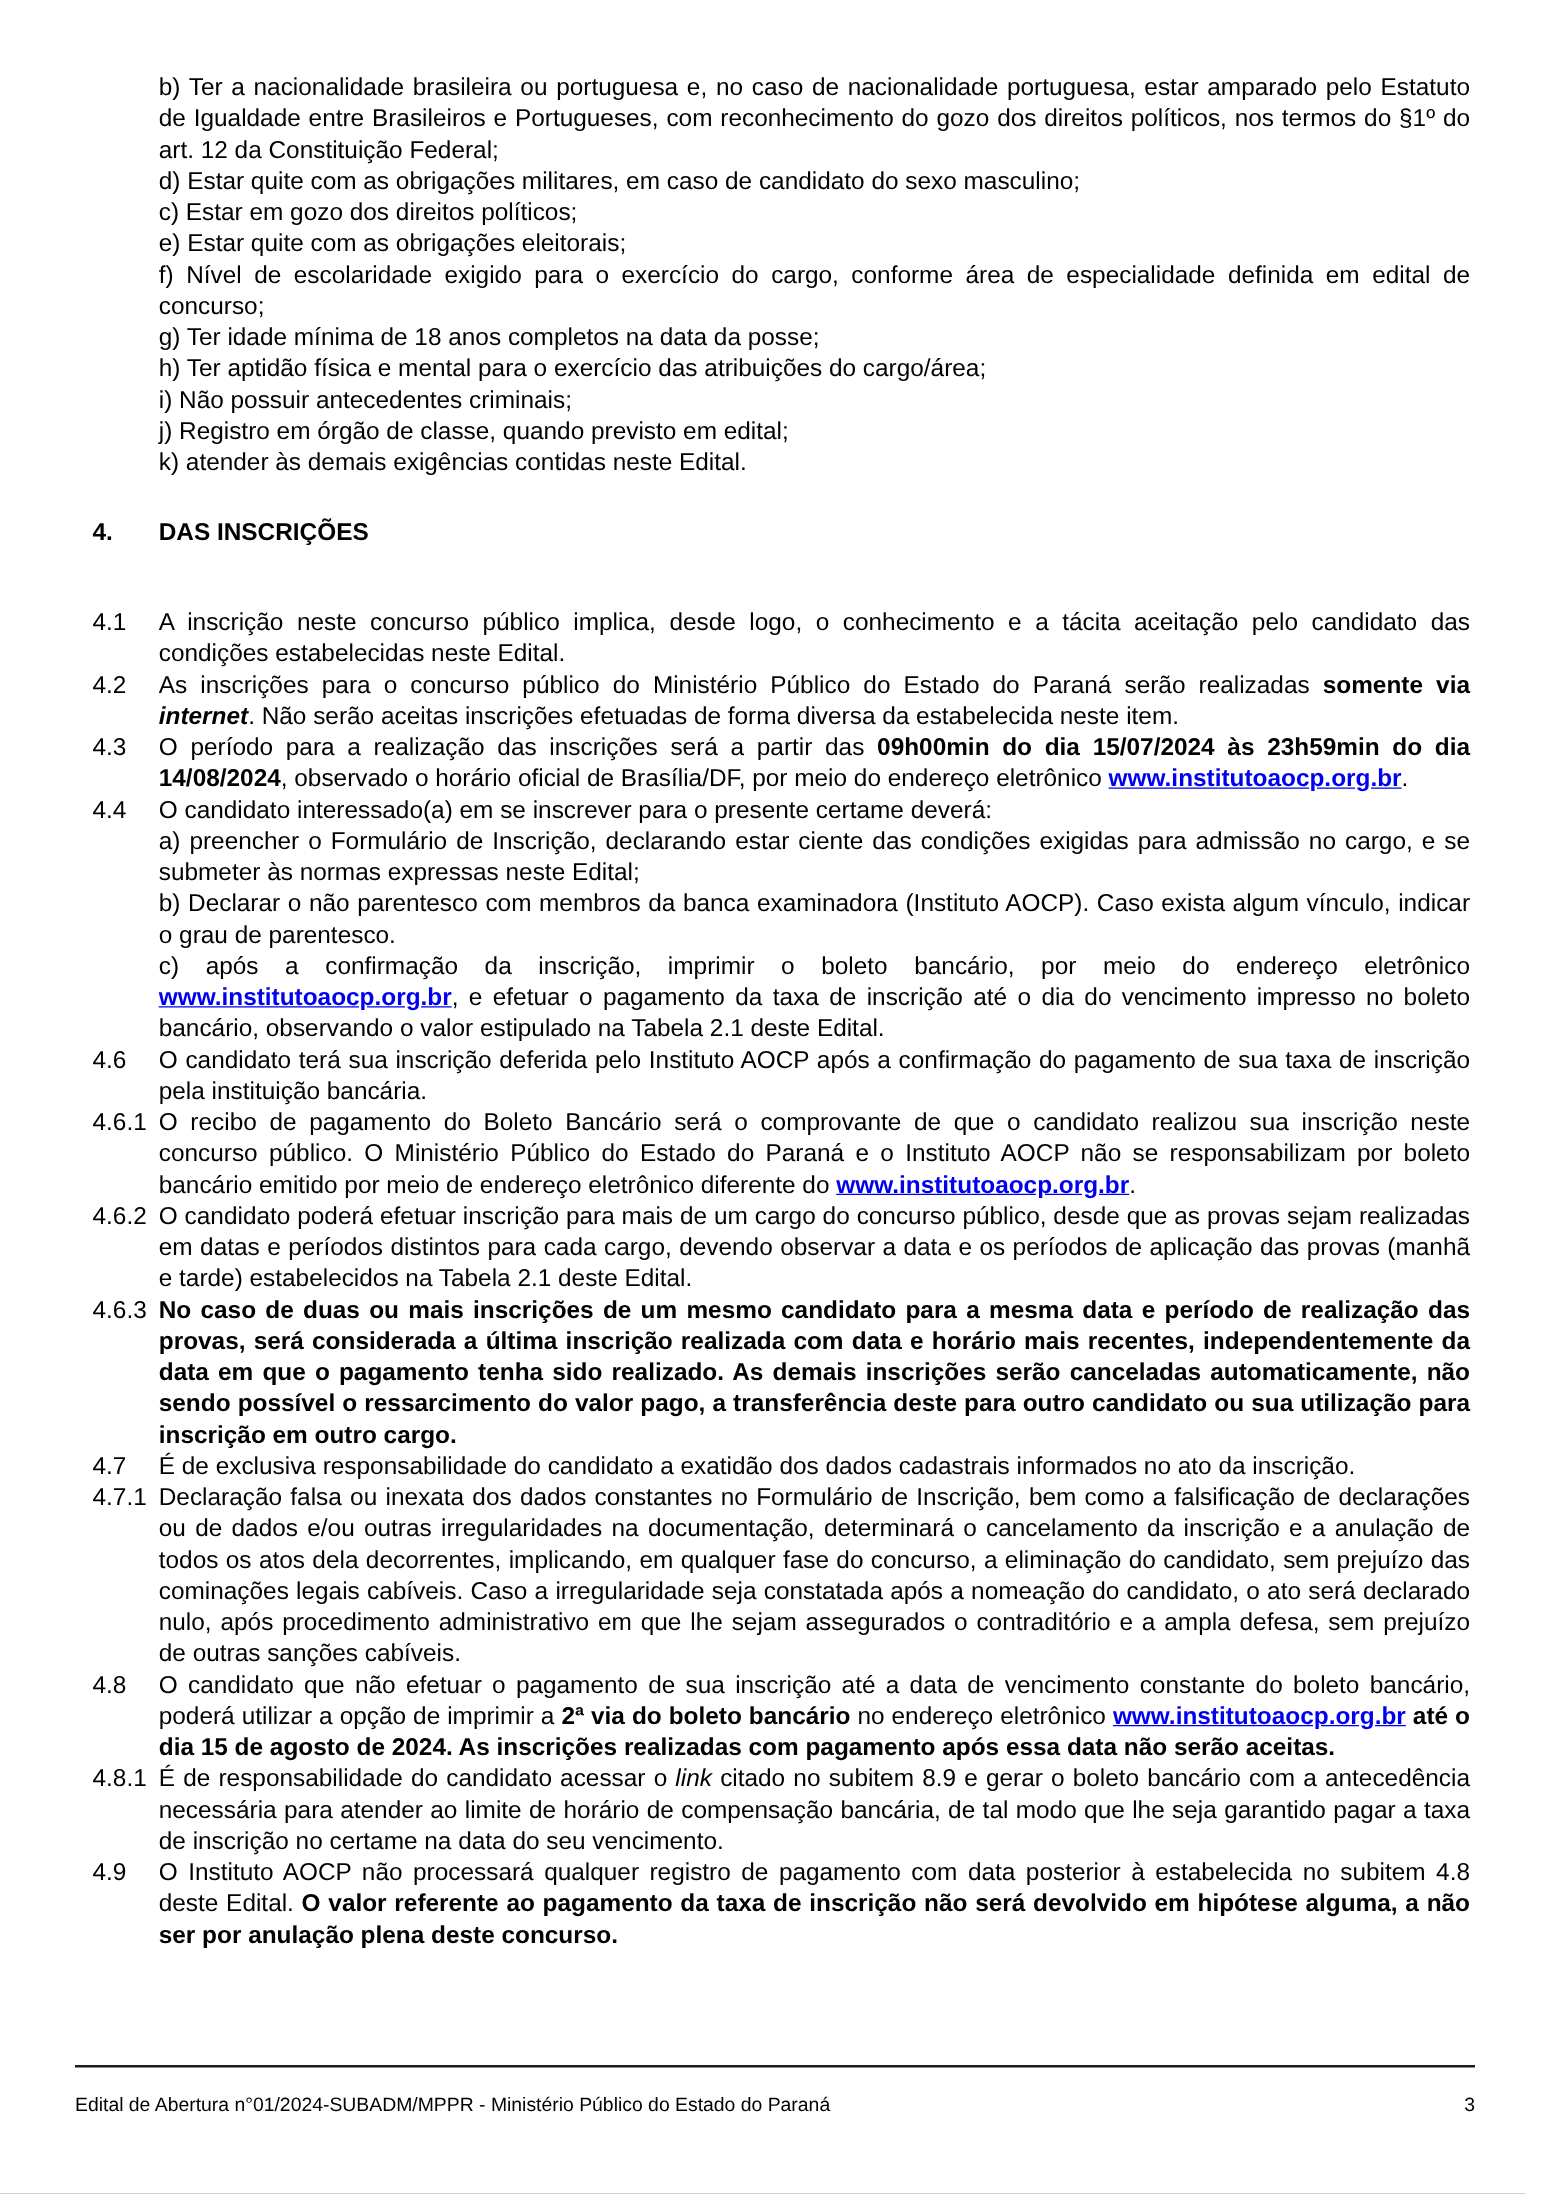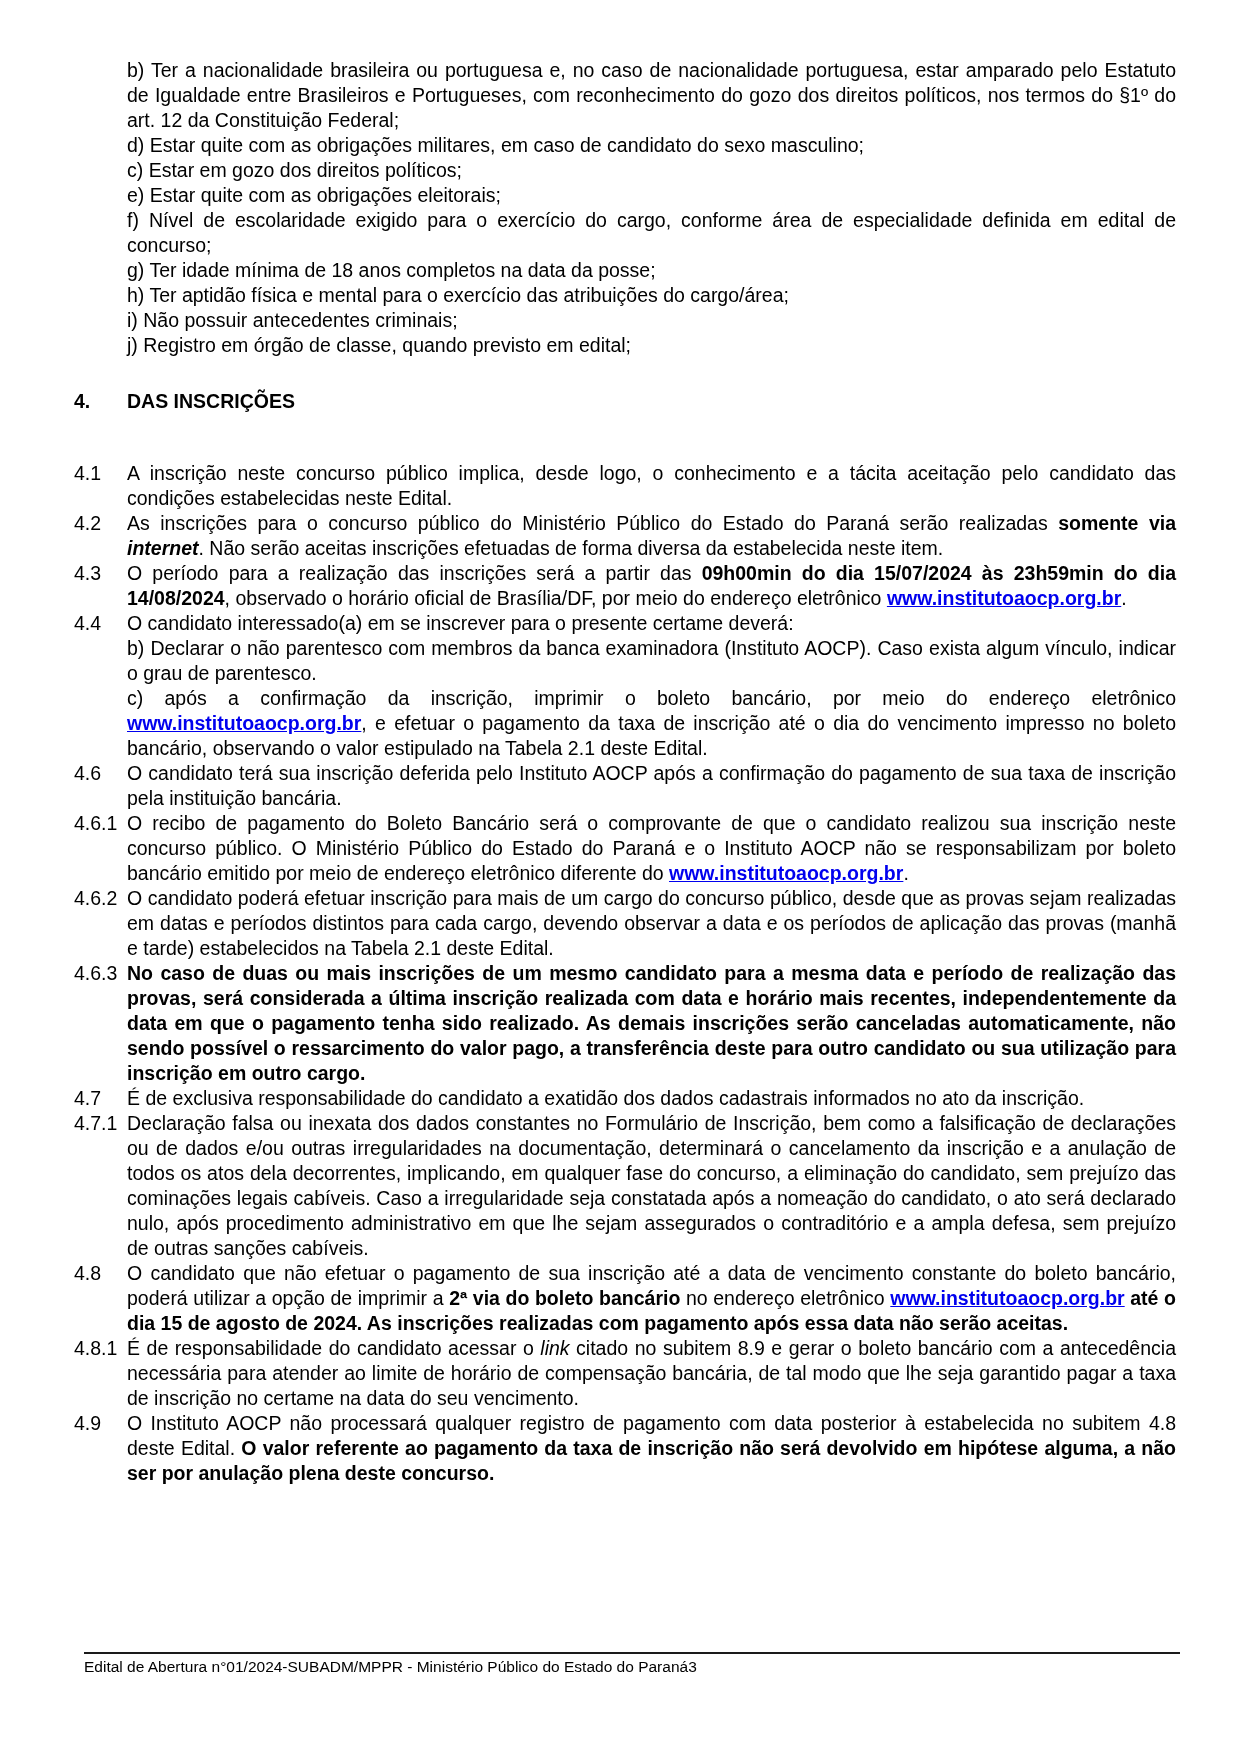--- a/index.html
+++ b/index.html
@@ -21,43 +21,43 @@
   .item-row{display:flex;}
   .item-num{flex:0 0 53px;margin-left:11px;}
   .item-body{flex:1;min-width:0;}
   .heading{display:flex;font-weight:bold;margin-top:31px;margin-bottom:47px;}
   .heading .item-num{font-weight:bold;}
   a.inline-link{text-decoration:underline;cursor:pointer;font-weight:bold;}
   .footer{
     position:absolute;
     left:60px;right:62px;top:1652px;
     border-top:2px solid #1a1a1a;
-    padding-top:3px;
+    padding-top:21px;
     font-size:15.5px;
     line-height:20px;
     display:flex;
-    justify-content:flex-start;
-    margin-left:24px;
+    justify-content:space-between;
   }
 </style>
 </head>
 <body>
 
 <div class="page">
 
   <div class="intro" id="intro">
       <div class="para"><span>b) Ter a nacionalidade brasileira ou portuguesa e, no caso de nacionalidade portuguesa, estar amparado pelo Estatuto de Igualdade entre Brasileiros e Portugueses, com reconhecimento do gozo dos direitos políticos, nos termos do §1º do art. 12 da Constituição Federal;</span></div>
       <div class="para"><span>d) Estar quite com as obrigações militares, em caso de candidato do sexo masculino;</span></div>
       <div class="para"><span>c) Estar em gozo dos direitos políticos;</span></div>
       <div class="para"><span>e) Estar quite com as obrigações eleitorais;</span></div>
       <div class="para"><span>f) Nível de escolaridade exigido para o exercício do cargo, conforme área de especialidade definida em edital de concurso;</span></div>
       <div class="para"><span>g) Ter idade mínima de 18 anos completos na data da posse;</span></div>
       <div class="para"><span>h) Ter aptidão física e mental para o exercício das atribuições do cargo/área;</span></div>
       <div class="para"><span>i) Não possuir antecedentes criminais;</span></div>
       <div class="para"><span>j) Registro em órgão de classe, quando previsto em edital;</span></div>
+      <div class="para"><span>k) atender às demais exigências contidas neste Edital.</span></div>
     </div>
 
   <div class="heading">
     <div class="item-num">4.</div>
     <div>DAS INSCRIÇÕES</div>
   </div>
 
   <div id="items">
       <div class="item-row">
         <div class="item-num">4.1</div>
@@ -74,20 +74,21 @@
       <div class="item-row">
         <div class="item-num">4.3</div>
         <div class="item-body">
           <div class="para"><span>O período para a realização das inscrições será a partir das </span><span style="font-weight: bold;">09h00min do dia 15/07/2024 às 23h59min do dia 14/08/2024</span><span>, observado o horário oficial de Brasília/DF, por meio do endereço eletrônico </span><a class="inline-link" href="#" style="color: rgb(0, 0, 238);">www.institutoaocp.org.br</a><span>.</span></div>
         </div>
       </div>
       <div class="item-row">
         <div class="item-num">4.4</div>
         <div class="item-body">
           <div class="para"><span>O candidato interessado(a) em se inscrever para o presente certame deverá:</span></div>
+          <div class="para"><span>a) preencher o Formulário de Inscrição, declarando estar ciente das condições exigidas para admissão no cargo, e se submeter às normas expressas neste Edital;</span></div>
           <div class="para"><span>b) Declarar o não parentesco com membros da banca examinadora (Instituto AOCP). Caso exista algum vínculo, indicar o grau de parentesco.</span></div>
           <div class="para"><span>c) após a confirmação da inscrição, imprimir o boleto bancário, por meio do endereço eletrônico </span><a class="inline-link" href="#" style="color: rgb(0, 0, 238);">www.institutoaocp.org.br</a><span>, e efetuar o pagamento da taxa de inscrição até o dia do vencimento impresso no boleto bancário, observando o valor estipulado na Tabela 2.1 deste Edital.</span></div>
         </div>
       </div>
       <div class="item-row">
         <div class="item-num">4.6</div>
         <div class="item-body">
           <div class="para"><span>O candidato terá sua inscrição deferida pelo Instituto AOCP após a confirmação do pagamento de sua taxa de inscrição pela instituição bancária.</span></div>
         </div>
       </div>

